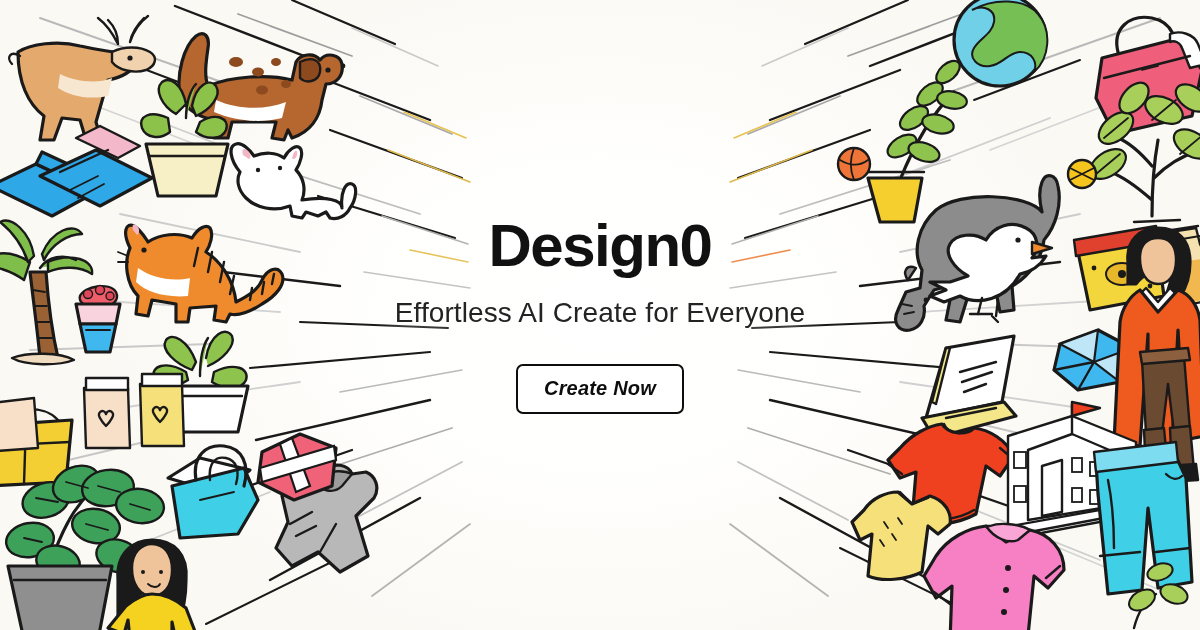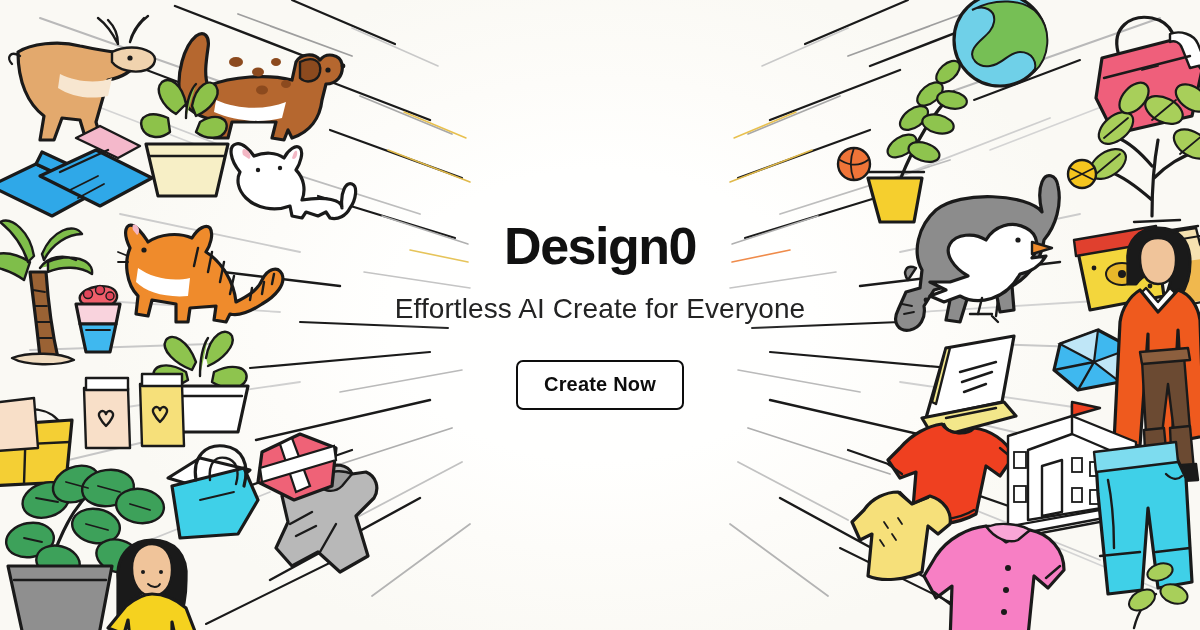--- a/index.html
+++ b/index.html
@@ -18,37 +18,38 @@
   #art svg{display:block;width:1200px;height:630px;}
 
   
   #hero{
     position:absolute;left:0;right:0;top:0;height:630px;
     display:flex;flex-direction:column;align-items:center;justify-content:center;
     pointer-events:none;
   }
   #hero > *{pointer-events:auto;}
   #title{
-    font-size:52px;line-height:1;font-weight:bold;color:#111111;
+    font-size:60px;line-height:1;font-weight:bold;color:#111111;
     letter-spacing:-1.5px;margin:0 0 6px 0;
     text-shadow:0 0 14px #fffffff2, 0 0 30px #ffffffe0, 0 0 48px #ffffffcc;
   }
   #subtitle{
     font-size:28px;line-height:1.2;font-weight:normal;color:#232323;
     letter-spacing:.1px;margin:14px 0 0 0;
     text-shadow:0 0 12px #fffffff2, 0 0 26px #ffffffdd;
   }
   #cta{
     margin-top:34px;
     display:inline-flex;align-items:center;justify-content:center;
     min-width:166px;height:50px;padding:0 26px;box-sizing:border-box;
     background:#ffffff;border:2.5px solid #0d0d0d;border-radius:7px;
     font-size:20px;font-weight:bold;color:#0d0d0d;letter-spacing:.2px;
     cursor:pointer;
     box-shadow:0 0 16px #ffffffee;
+    font-style:italic;
   }
 </style>
 </head>
 <body>
 
 <div id="stage">
 
   <div id="art">
   <svg viewBox="0 0 1200 630" xmlns="http://www.w3.org/2000/svg">
     <defs>

